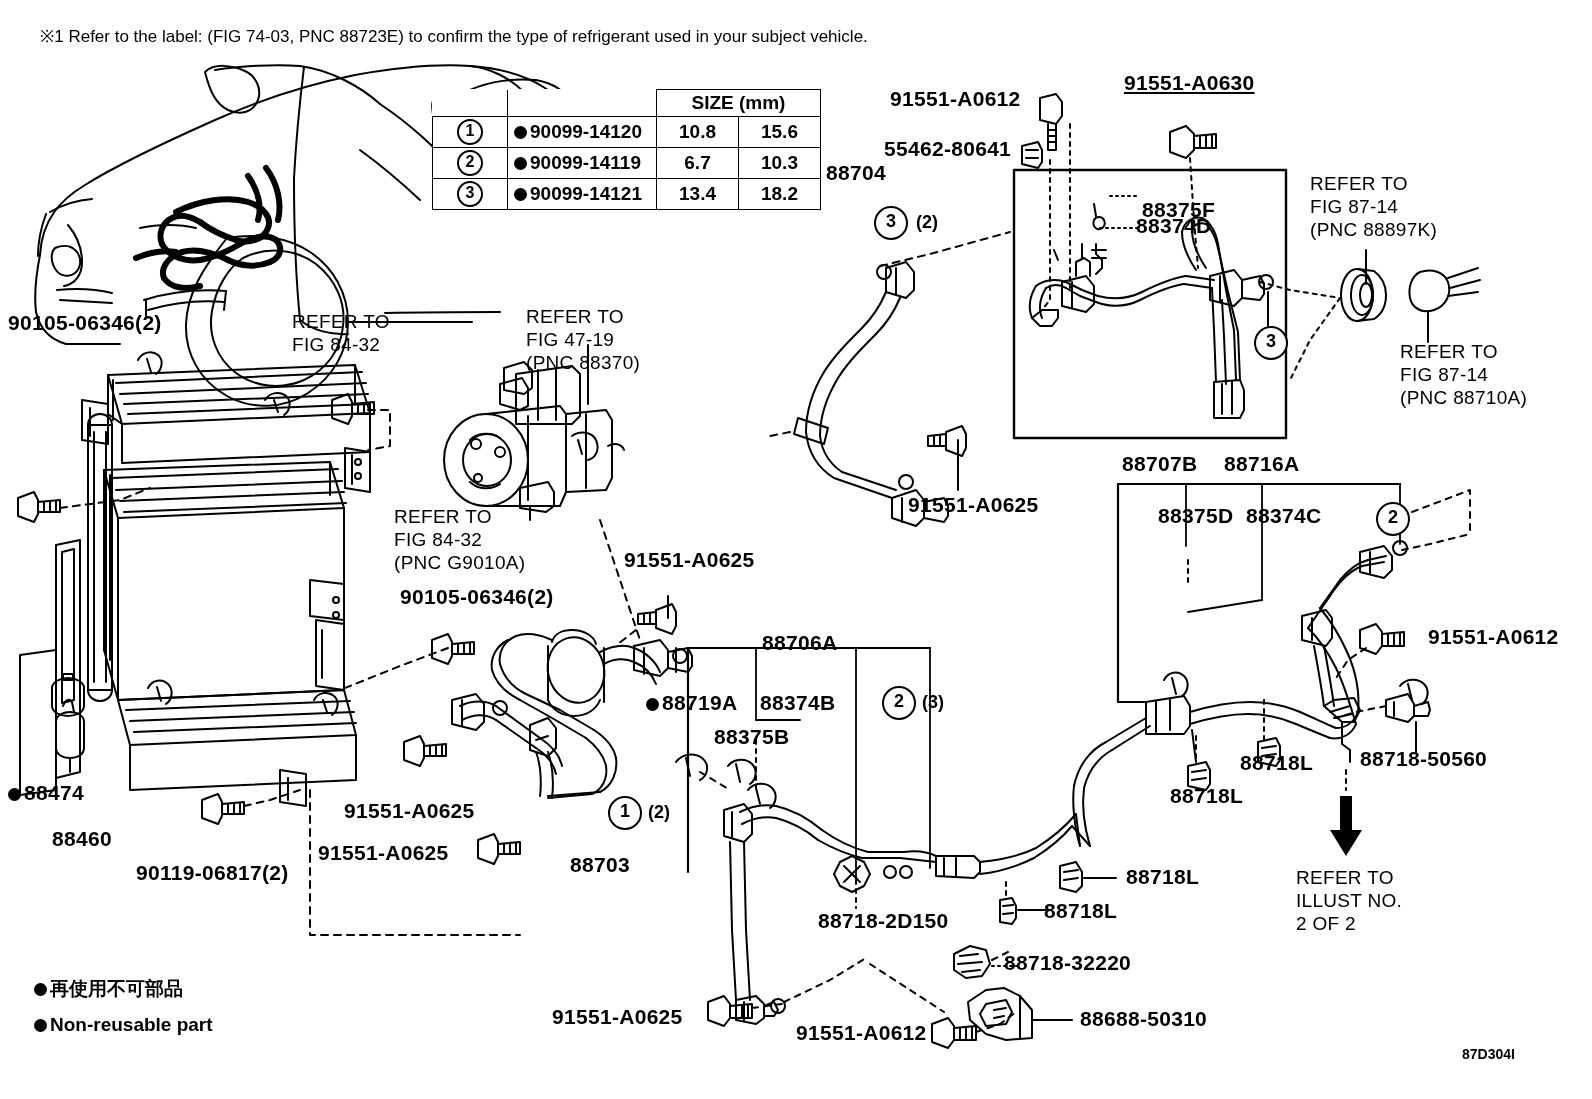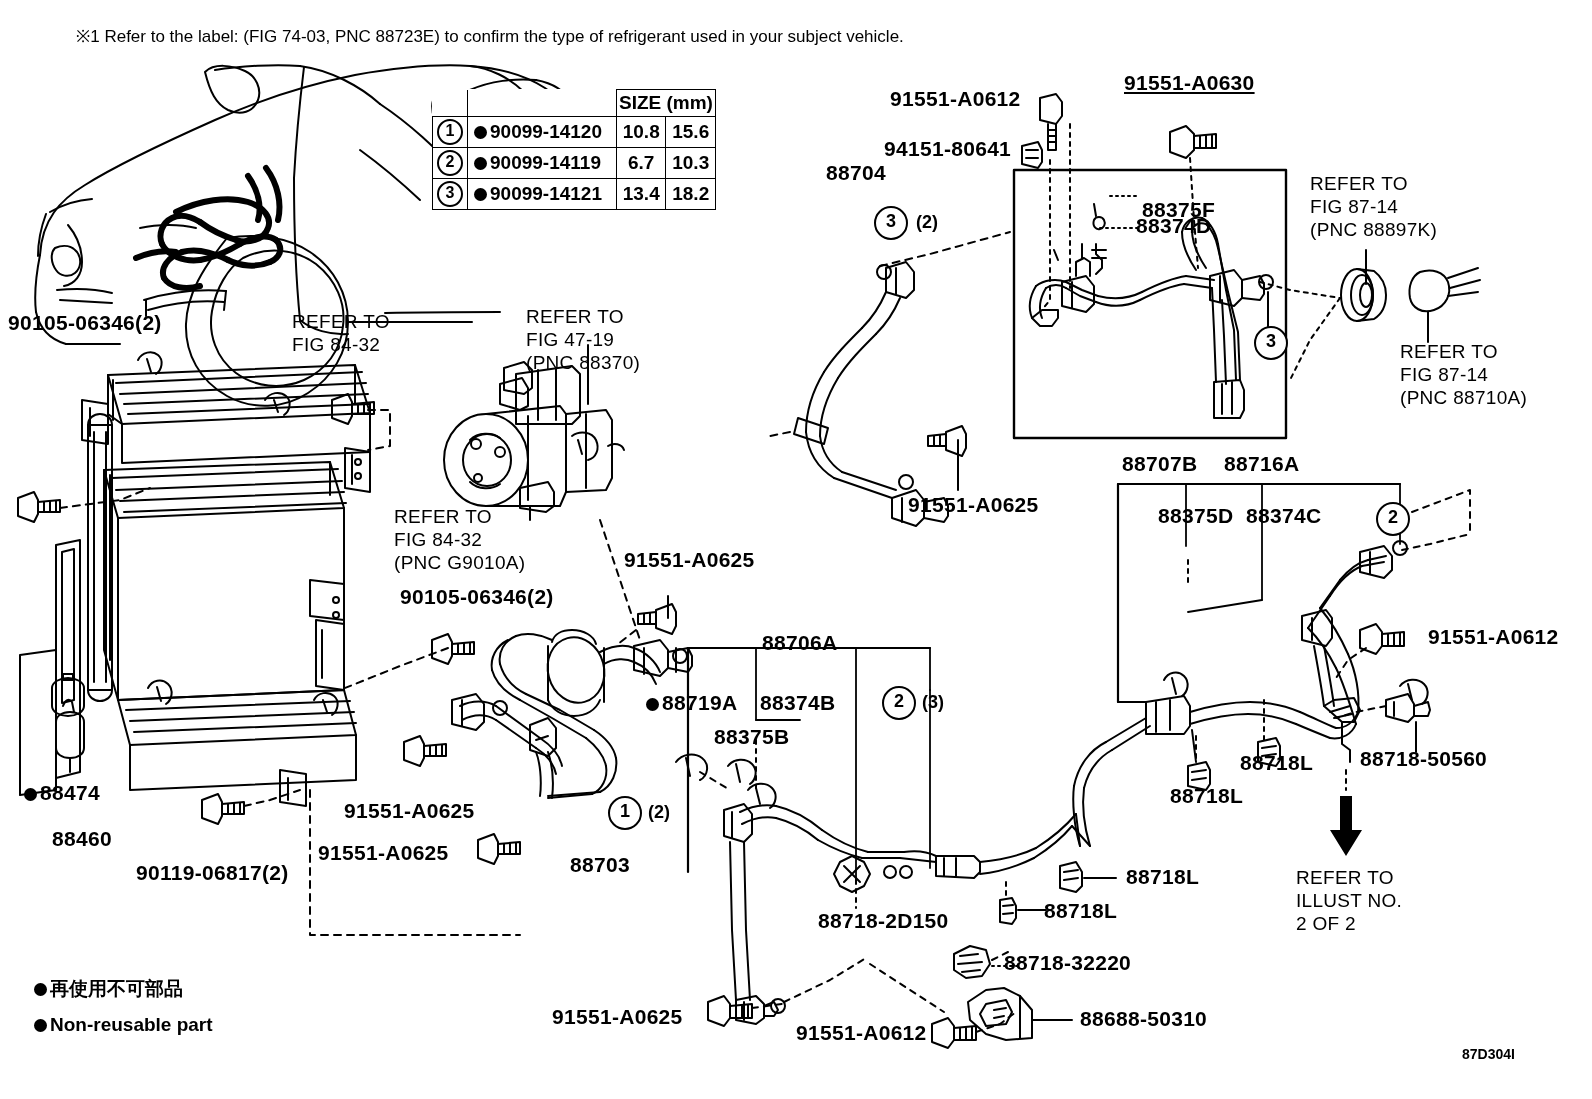--- a/index.html
+++ b/index.html
@@ -3,29 +3,29 @@
 <meta charset="utf-8">
 <style>
   html,body{margin:0;padding:0;background:#fff;}
   body{width:1592px;height:1099px;position:relative;overflow:hidden;
        font-family:"Liberation Sans",sans-serif;color:#000;}
   #stage{position:absolute;left:0;top:0;width:1592px;height:1099px;}
   .lbl{position:absolute;font-family:"Liberation Sans",sans-serif;
        font-weight:bold;white-space:nowrap;letter-spacing:.3px;}
   .pn{font-size:21px;line-height:21px;}
   .refer{font-size:19px;line-height:23px;font-weight:normal;}
-  .note{font-size:17px;font-weight:normal;letter-spacing:0;margin-left:36px;}
+  .note{font-size:17px;font-weight:normal;letter-spacing:0;}
   .dot{display:inline-block;width:13px;height:13px;border-radius:50%;
        background:#000;vertical-align:-1px;margin-right:3px;}
   .figid{position:absolute;font-size:14px;font-weight:bold;}
   
   #sizetable{position:absolute;left:432px;top:89px;border-collapse:collapse;
              background:#fff;font-weight:bold;}
   #sizetable td,#sizetable th{border:1.6px solid #000;text-align:center;
-             font-size:19px;padding:2px 2px;font-weight:bold;
+             font-size:19px;padding:2px 22px;font-weight:bold;
              font-family:"Liberation Sans",sans-serif;}
   #sizetable .pnum{text-align:left;padding-left:6px;padding-right:14px;}
   #sizetable .idx{width:30px;}
   .circnum{display:inline-block;width:22px;height:22px;border:2px solid #000;
            border-radius:50%;line-height:19px;text-align:center;font-size:16px;
            font-weight:bold;}
   .cnum{position:absolute;width:30px;height:30px;border:2.2px solid #000;
         border-radius:50%;line-height:27px;text-align:center;font-size:18px;
         font-weight:bold;background:#fff;}
   .qty{position:absolute;font-size:18px;font-weight:bold;}
@@ -653,21 +653,21 @@
 
 <div class="lbl refer" style="left:1296px;top:866px;">
   <div>REFER TO</div>
   <div>ILLUST NO.</div>
   <div>2 OF 2</div>
 </div>
 
 <div class="lbl pn" style="left:8px;top:312px;">90105-06346(2)</div>
 <div class="lbl pn" style="left:890px;top:88px;">91551-A0612</div>
 <div class="lbl pn" style="left:1124px;top:72px;text-decoration:underline;">91551-A0630</div>
-<div class="lbl pn" style="left:884px;top:138px;">94151-80641</div>
+<div class="lbl pn" style="left:884px;top:138px;">55462-80641</div>
 <div class="lbl pn" style="left:826px;top:162px;">88704</div>
 <div class="lbl pn" style="left:1142px;top:199px;">88375F</div>
 <div class="lbl pn" style="left:1136px;top:215px;">88374D</div>
 <div class="lbl pn" style="left:908px;top:494px;">91551-A0625</div>
 <div class="lbl pn" style="left:1122px;top:453px;">88707B</div>
 <div class="lbl pn" style="left:1224px;top:453px;">88716A</div>
 <div class="lbl pn" style="left:1158px;top:505px;">88375D</div>
 <div class="lbl pn" style="left:1246px;top:505px;">88374C</div>
 <div class="lbl pn" style="left:1428px;top:626px;">91551-A0612</div>
 <div class="lbl pn" style="left:1360px;top:748px;">88718-50560</div>
@@ -683,21 +683,21 @@
 <div class="lbl pn" style="left:762px;top:632px;">88706A</div>
 <div class="lbl pn" style="left:646px;top:692px;"><span class="dot"></span><span>88719A</span></div>
 <div class="lbl pn" style="left:760px;top:692px;">88374B</div>
 <div class="lbl pn" style="left:714px;top:726px;">88375B</div>
 <div class="lbl pn" style="left:570px;top:854px;">88703</div>
 <div class="lbl pn" style="left:624px;top:549px;">91551-A0625</div>
 <div class="lbl pn" style="left:400px;top:586px;">90105-06346(2)</div>
 <div class="lbl pn" style="left:344px;top:800px;">91551-A0625</div>
 <div class="lbl pn" style="left:318px;top:842px;">91551-A0625</div>
 <div class="lbl pn" style="left:136px;top:862px;">90119-06817(2)</div>
-<div class="lbl pn" style="left:24px;top:782px;"><span class="dot"></span><span>88474</span></div>
+<div class="lbl pn" style="left:8px;top:782px;"><span class="dot"></span><span>88474</span></div>
 <div class="lbl pn" style="left:52px;top:828px;text-align:right;">88460</div>
 
 <div class="cnum" style="left:874px;top:206px;">3</div>
 <div class="qty" style="left:916px;top:212px;">(2)</div>
 
 <div class="cnum" style="left:1254px;top:326px;">3</div>
 
 <div class="cnum" style="left:1376px;top:502px;">2</div>
 
 <div class="cnum" style="left:882px;top:686px;">2</div>

